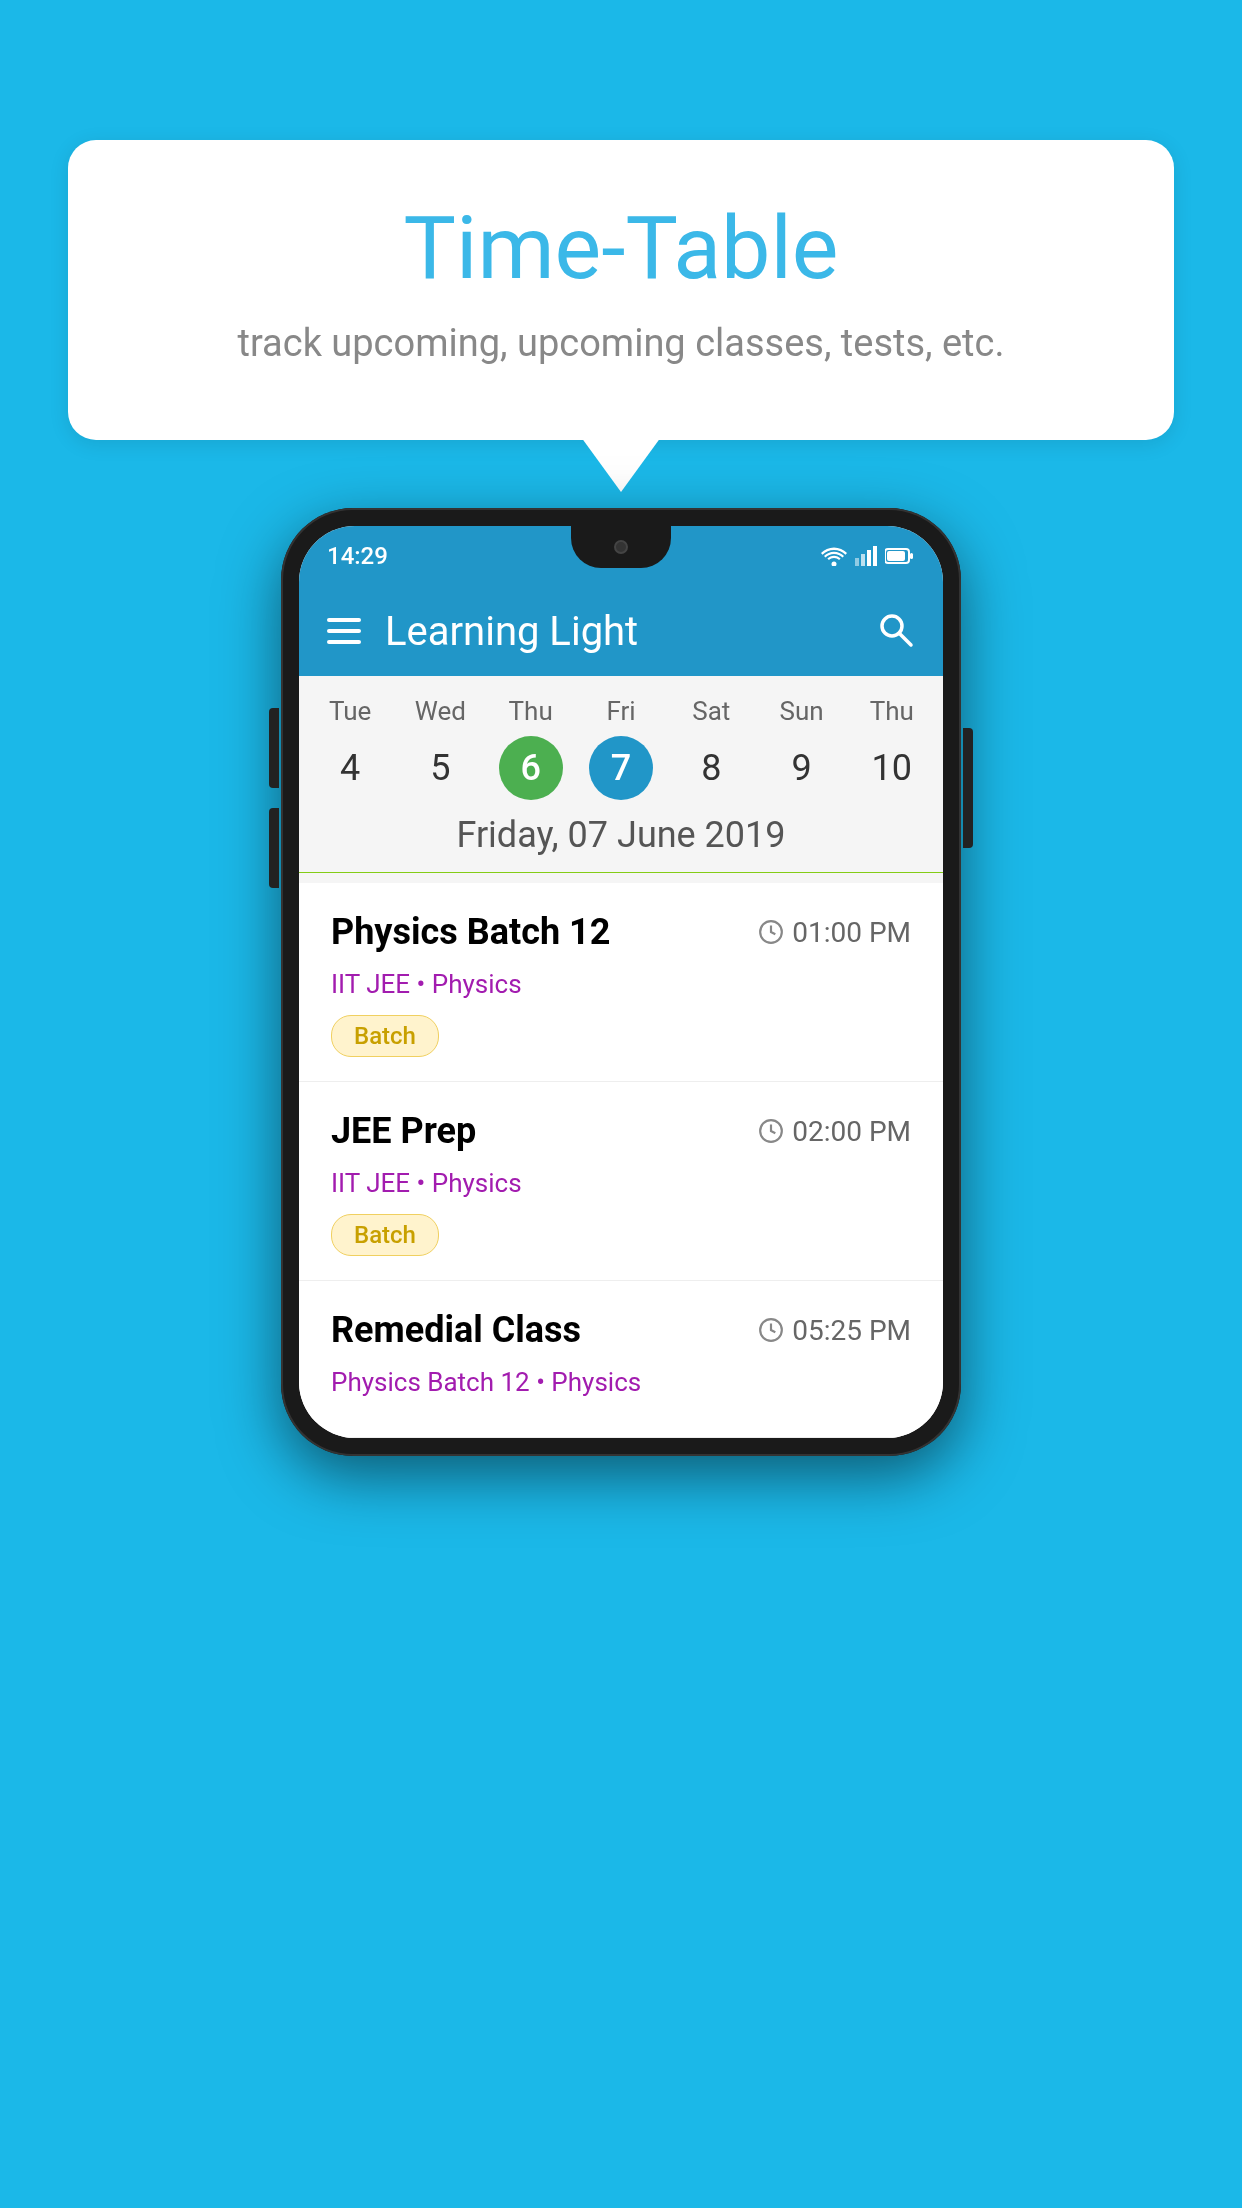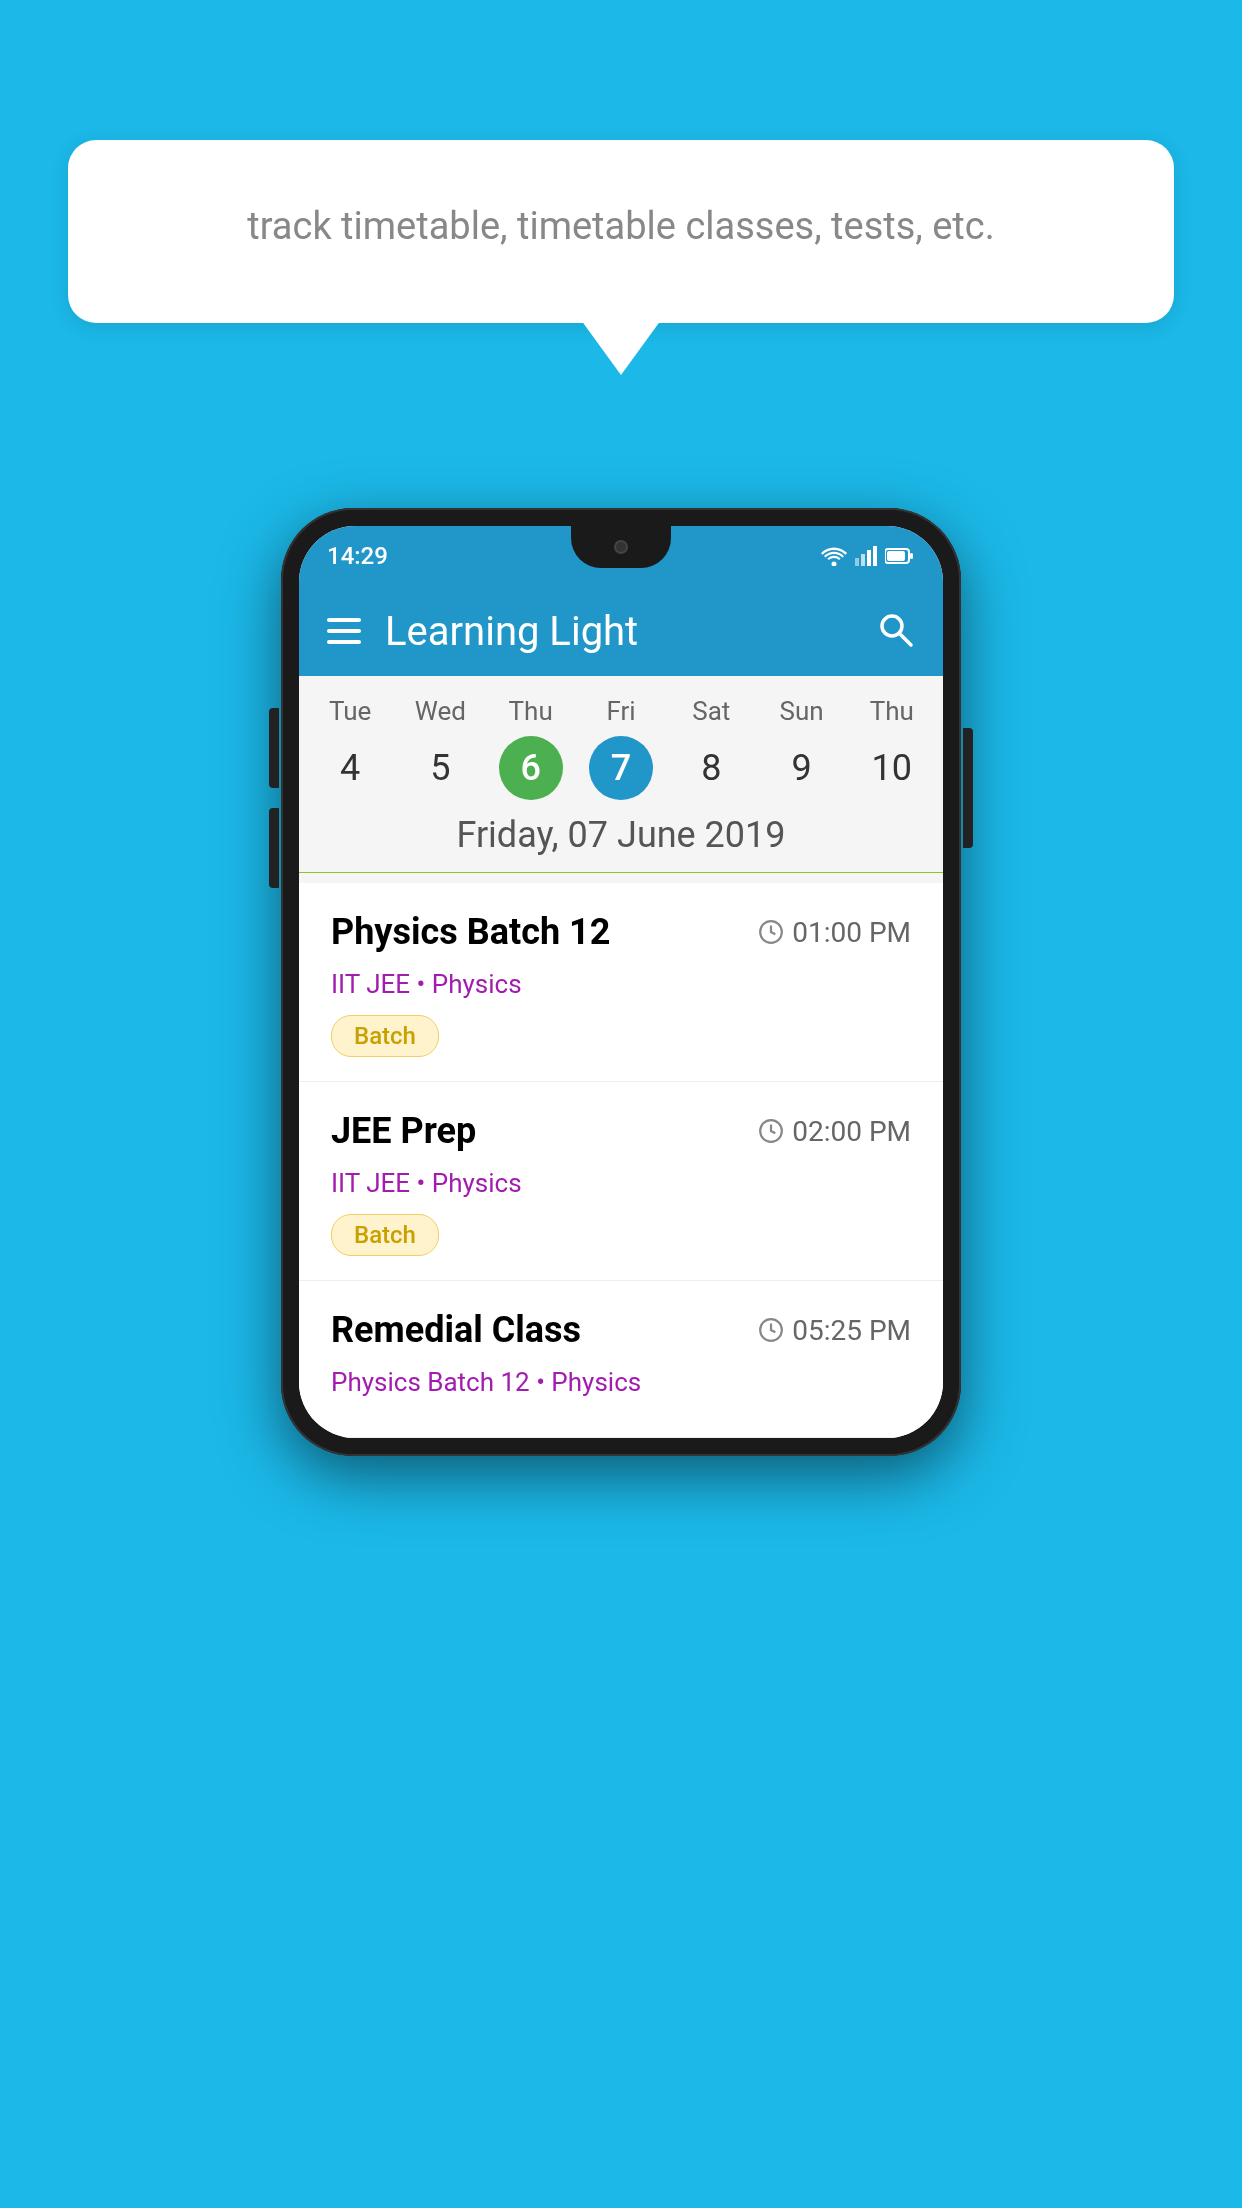--- a/index.html
+++ b/index.html
@@ -303,21 +303,22 @@
     .clock-icon-svg {
       width: 26px;
       height: 26px;
     }
   </style>
 </head>
 <body>
 
 <div class="bubble-container">
   <div class="speech-bubble">
-    <div class="bubble-subtitle">track timetable, timetable classes, tests, etc.</div>
+    <div class="bubble-title">Time-Table</div>
+    <div class="bubble-subtitle">track upcoming, upcoming classes, tests, etc.</div>
   </div>
 </div>
 
 <div class="phone-container">
   <div class="phone-outer">
     <div class="phone-inner">
 
       <div class="notch-bar">
         <span class="status-time">14:29</span>
         <div class="notch-cutout">

